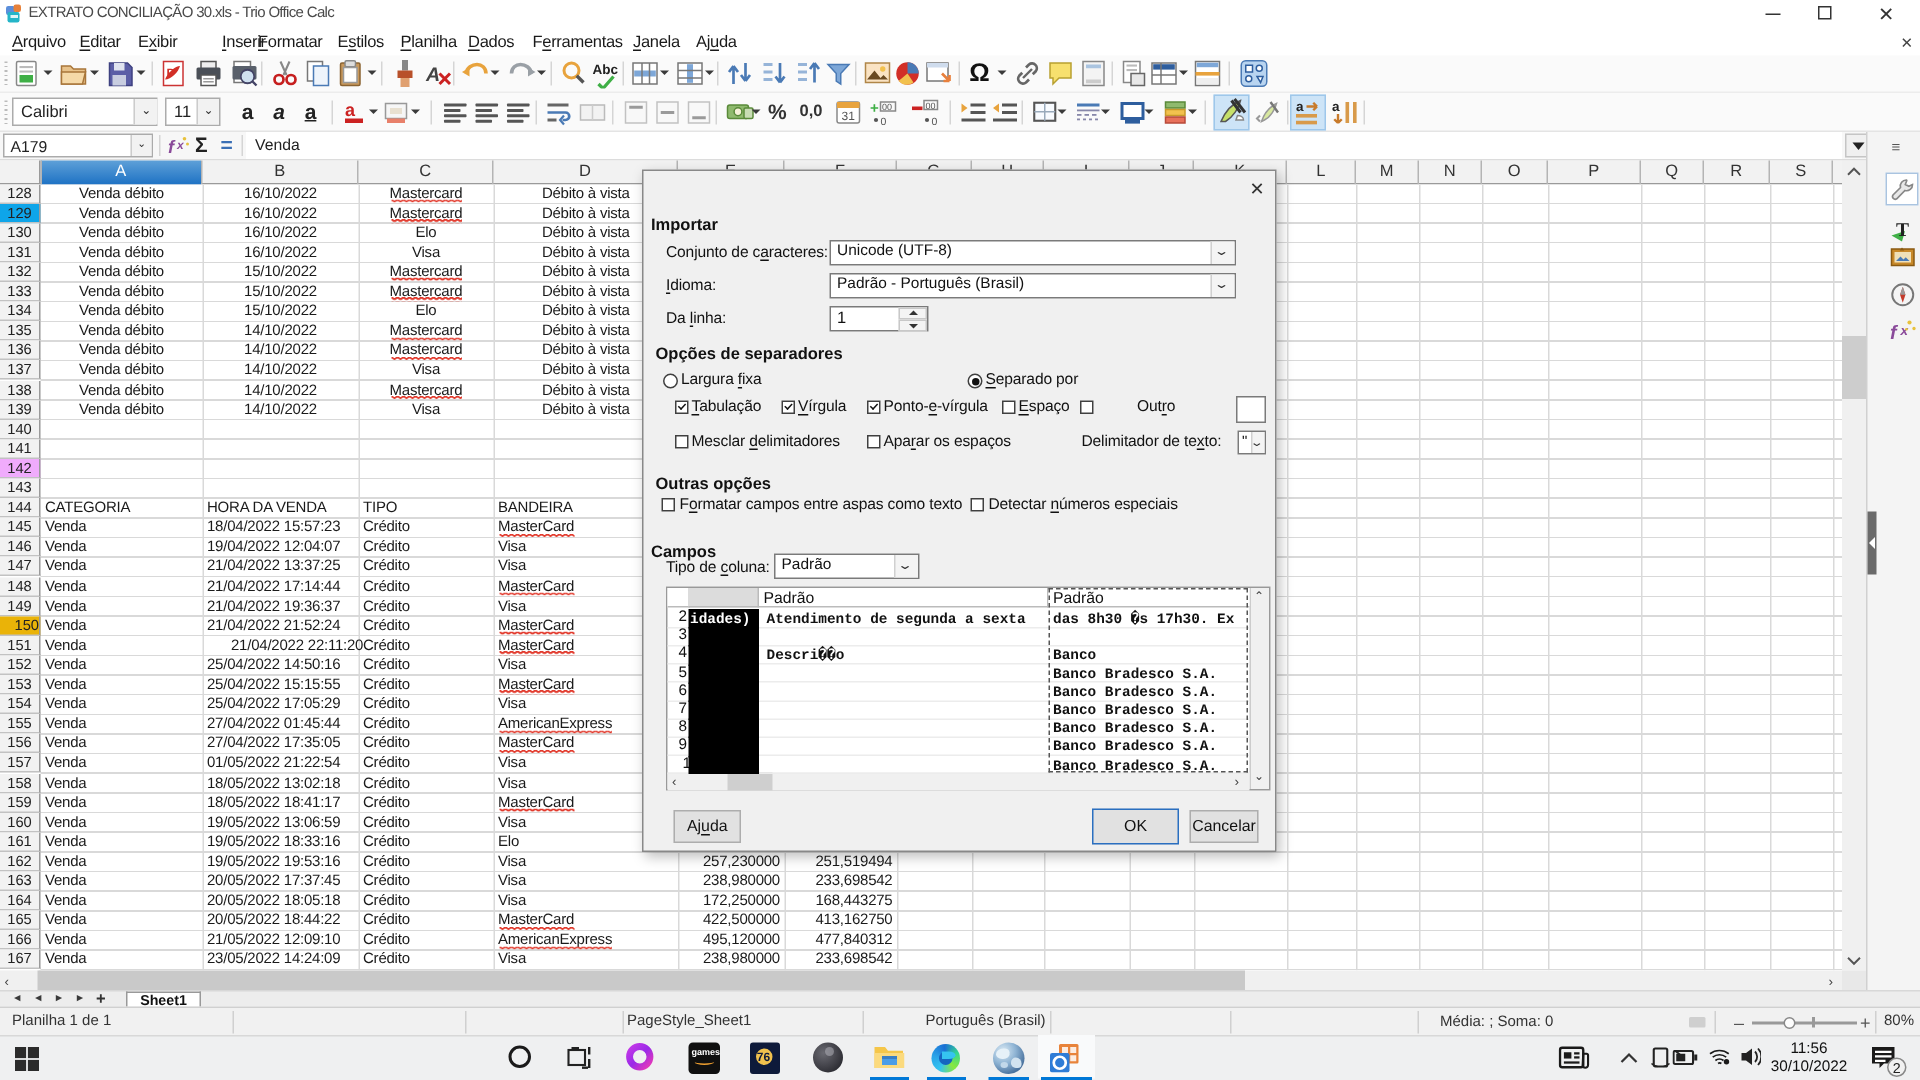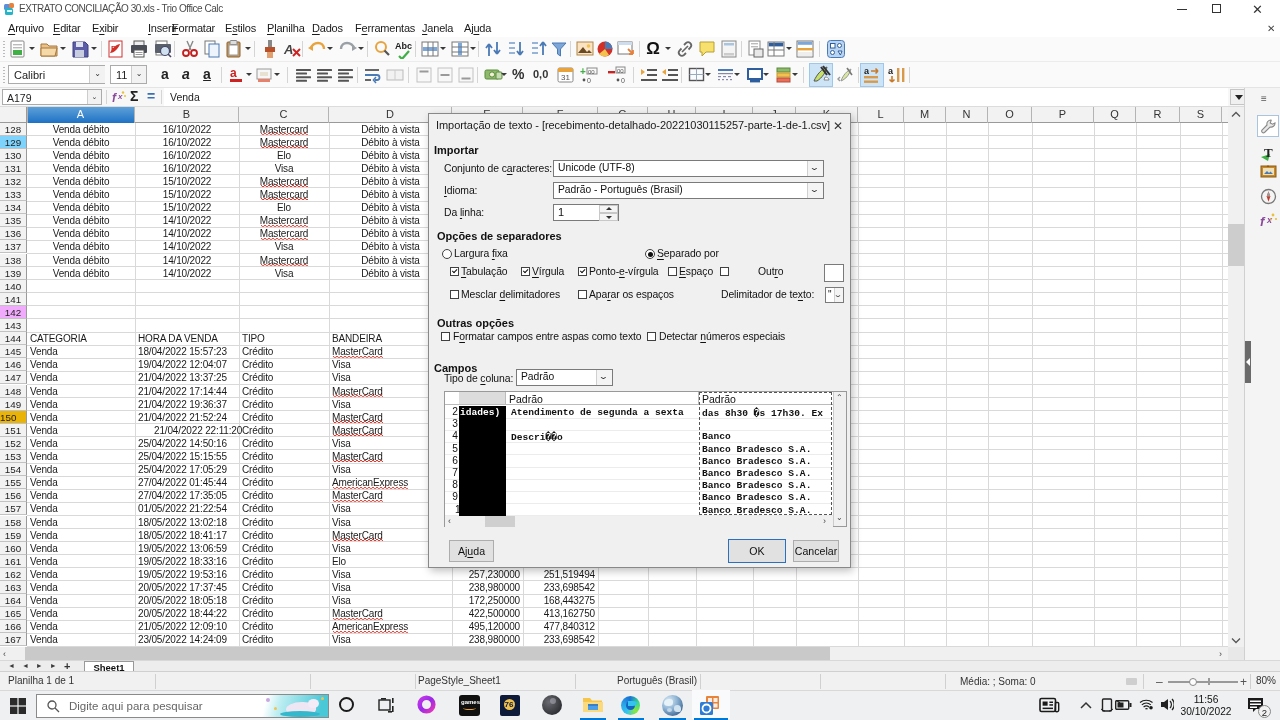--- a/index.html
+++ b/index.html
@@ -461,42 +461,42 @@
 <div class="vline" style="left:904px;top:0;height:100%"></div>
 <div class="vline" style="left:946px;top:0;height:100%"></div>
 <div class="vline" style="left:988px;top:0;height:100%"></div>
 <div class="vline" style="left:1032px;top:0;height:100%"></div>
 <div class="vline" style="left:1094px;top:0;height:100%"></div>
 <div class="vline" style="left:1136px;top:0;height:100%"></div>
 <div class="vline" style="left:1180px;top:0;height:100%"></div>
 <div class="vline" style="left:1222px;top:0;height:100%"></div>
 
 <div class="ab" style="left:0;top:0.00px;width:27px;height:13.10px;background:#f2f2f2;border-bottom:1px solid #c2c2c2;border-right:1px solid #9a9a9a;font-size:9.8px;color:#222;text-align:center;line-height:13.1px">128</div>
-<div class="ab" style="left:0;top:13.10px;width:27px;height:13.10px;background:#7dd3fc;border-bottom:1px solid #c2c2c2;border-right:1px solid #9a9a9a;font-size:9.8px;color:#222;text-align:center;line-height:13.1px">129</div>
+<div class="ab" style="left:0;top:13.10px;width:27px;height:13.10px;background:#0ea5e9;border-bottom:1px solid #c2c2c2;border-right:1px solid #9a9a9a;font-size:9.8px;color:#222;text-align:center;line-height:13.1px">129</div>
 <div class="ab" style="left:0;top:26.20px;width:27px;height:13.10px;background:#f2f2f2;border-bottom:1px solid #c2c2c2;border-right:1px solid #9a9a9a;font-size:9.8px;color:#222;text-align:center;line-height:13.1px">130</div>
 <div class="ab" style="left:0;top:39.30px;width:27px;height:13.10px;background:#f2f2f2;border-bottom:1px solid #c2c2c2;border-right:1px solid #9a9a9a;font-size:9.8px;color:#222;text-align:center;line-height:13.1px">131</div>
 <div class="ab" style="left:0;top:52.40px;width:27px;height:13.10px;background:#f2f2f2;border-bottom:1px solid #c2c2c2;border-right:1px solid #9a9a9a;font-size:9.8px;color:#222;text-align:center;line-height:13.1px">132</div>
 <div class="ab" style="left:0;top:65.50px;width:27px;height:13.10px;background:#f2f2f2;border-bottom:1px solid #c2c2c2;border-right:1px solid #9a9a9a;font-size:9.8px;color:#222;text-align:center;line-height:13.1px">133</div>
 <div class="ab" style="left:0;top:78.60px;width:27px;height:13.10px;background:#f2f2f2;border-bottom:1px solid #c2c2c2;border-right:1px solid #9a9a9a;font-size:9.8px;color:#222;text-align:center;line-height:13.1px">134</div>
 <div class="ab" style="left:0;top:91.70px;width:27px;height:13.10px;background:#f2f2f2;border-bottom:1px solid #c2c2c2;border-right:1px solid #9a9a9a;font-size:9.8px;color:#222;text-align:center;line-height:13.1px">135</div>
 <div class="ab" style="left:0;top:104.80px;width:27px;height:13.10px;background:#f2f2f2;border-bottom:1px solid #c2c2c2;border-right:1px solid #9a9a9a;font-size:9.8px;color:#222;text-align:center;line-height:13.1px">136</div>
 <div class="ab" style="left:0;top:117.90px;width:27px;height:13.10px;background:#f2f2f2;border-bottom:1px solid #c2c2c2;border-right:1px solid #9a9a9a;font-size:9.8px;color:#222;text-align:center;line-height:13.1px">137</div>
 <div class="ab" style="left:0;top:131.00px;width:27px;height:13.10px;background:#f2f2f2;border-bottom:1px solid #c2c2c2;border-right:1px solid #9a9a9a;font-size:9.8px;color:#222;text-align:center;line-height:13.1px">138</div>
 <div class="ab" style="left:0;top:144.10px;width:27px;height:13.10px;background:#f2f2f2;border-bottom:1px solid #c2c2c2;border-right:1px solid #9a9a9a;font-size:9.8px;color:#222;text-align:center;line-height:13.1px">139</div>
 <div class="ab" style="left:0;top:157.20px;width:27px;height:13.10px;background:#f2f2f2;border-bottom:1px solid #c2c2c2;border-right:1px solid #9a9a9a;font-size:9.8px;color:#222;text-align:center;line-height:13.1px">140</div>
 <div class="ab" style="left:0;top:170.30px;width:27px;height:13.10px;background:#f2f2f2;border-bottom:1px solid #c2c2c2;border-right:1px solid #9a9a9a;font-size:9.8px;color:#222;text-align:center;line-height:13.1px">141</div>
 <div class="ab" style="left:0;top:183.40px;width:27px;height:13.10px;background:#f0abfc;border-bottom:1px solid #c2c2c2;border-right:1px solid #9a9a9a;font-size:9.8px;color:#222;text-align:center;line-height:13.1px">142</div>
 <div class="ab" style="left:0;top:196.50px;width:27px;height:13.10px;background:#f2f2f2;border-bottom:1px solid #c2c2c2;border-right:1px solid #9a9a9a;font-size:9.8px;color:#222;text-align:center;line-height:13.1px">143</div>
 <div class="ab" style="left:0;top:209.60px;width:27px;height:13.10px;background:#f2f2f2;border-bottom:1px solid #c2c2c2;border-right:1px solid #9a9a9a;font-size:9.8px;color:#222;text-align:center;line-height:13.1px">144</div>
 <div class="ab" style="left:0;top:222.70px;width:27px;height:13.10px;background:#f2f2f2;border-bottom:1px solid #c2c2c2;border-right:1px solid #9a9a9a;font-size:9.8px;color:#222;text-align:center;line-height:13.1px">145</div>
 <div class="ab" style="left:0;top:235.80px;width:27px;height:13.10px;background:#f2f2f2;border-bottom:1px solid #c2c2c2;border-right:1px solid #9a9a9a;font-size:9.8px;color:#222;text-align:center;line-height:13.1px">146</div>
 <div class="ab" style="left:0;top:248.90px;width:27px;height:13.10px;background:#f2f2f2;border-bottom:1px solid #c2c2c2;border-right:1px solid #9a9a9a;font-size:9.8px;color:#222;text-align:center;line-height:13.1px">147</div>
 <div class="ab" style="left:0;top:262.00px;width:27px;height:13.10px;background:#f2f2f2;border-bottom:1px solid #c2c2c2;border-right:1px solid #9a9a9a;font-size:9.8px;color:#222;text-align:center;line-height:13.1px">148</div>
 <div class="ab" style="left:0;top:275.10px;width:27px;height:13.10px;background:#f2f2f2;border-bottom:1px solid #c2c2c2;border-right:1px solid #9a9a9a;font-size:9.8px;color:#222;text-align:center;line-height:13.1px">149</div>
-<div class="ab" style="left:0;top:288.20px;width:27px;height:13.10px;background:#eab308;border-bottom:1px solid #c2c2c2;border-right:1px solid #9a9a9a;font-size:9.8px;color:#222;text-align:left;line-height:13.1px">150</div>
+<div class="ab" style="left:0;top:288.20px;width:27px;height:13.10px;background:#eab308;border-bottom:1px solid #c2c2c2;border-right:1px solid #9a9a9a;font-size:9.8px;color:#222;text-align:right;line-height:13.1px">150</div>
 <div class="ab" style="left:0;top:301.30px;width:27px;height:13.10px;background:#f2f2f2;border-bottom:1px solid #c2c2c2;border-right:1px solid #9a9a9a;font-size:9.8px;color:#222;text-align:center;line-height:13.1px">151</div>
 <div class="ab" style="left:0;top:314.40px;width:27px;height:13.10px;background:#f2f2f2;border-bottom:1px solid #c2c2c2;border-right:1px solid #9a9a9a;font-size:9.8px;color:#222;text-align:center;line-height:13.1px">152</div>
 <div class="ab" style="left:0;top:327.50px;width:27px;height:13.10px;background:#f2f2f2;border-bottom:1px solid #c2c2c2;border-right:1px solid #9a9a9a;font-size:9.8px;color:#222;text-align:center;line-height:13.1px">153</div>
 <div class="ab" style="left:0;top:340.60px;width:27px;height:13.10px;background:#f2f2f2;border-bottom:1px solid #c2c2c2;border-right:1px solid #9a9a9a;font-size:9.8px;color:#222;text-align:center;line-height:13.1px">154</div>
 <div class="ab" style="left:0;top:353.70px;width:27px;height:13.10px;background:#f2f2f2;border-bottom:1px solid #c2c2c2;border-right:1px solid #9a9a9a;font-size:9.8px;color:#222;text-align:center;line-height:13.1px">155</div>
 <div class="ab" style="left:0;top:366.80px;width:27px;height:13.10px;background:#f2f2f2;border-bottom:1px solid #c2c2c2;border-right:1px solid #9a9a9a;font-size:9.8px;color:#222;text-align:center;line-height:13.1px">156</div>
 <div class="ab" style="left:0;top:379.90px;width:27px;height:13.10px;background:#f2f2f2;border-bottom:1px solid #c2c2c2;border-right:1px solid #9a9a9a;font-size:9.8px;color:#222;text-align:center;line-height:13.1px">157</div>
 <div class="ab" style="left:0;top:393.00px;width:27px;height:13.10px;background:#f2f2f2;border-bottom:1px solid #c2c2c2;border-right:1px solid #9a9a9a;font-size:9.8px;color:#222;text-align:center;line-height:13.1px">158</div>
 <div class="ab" style="left:0;top:406.10px;width:27px;height:13.10px;background:#f2f2f2;border-bottom:1px solid #c2c2c2;border-right:1px solid #9a9a9a;font-size:9.8px;color:#222;text-align:center;line-height:13.1px">159</div>
 <div class="ab" style="left:0;top:419.20px;width:27px;height:13.10px;background:#f2f2f2;border-bottom:1px solid #c2c2c2;border-right:1px solid #9a9a9a;font-size:9.8px;color:#222;text-align:center;line-height:13.1px">160</div>
@@ -741,35 +741,20 @@
 </div>
 <div class="ab" style="left:0;top:690px;width:1280px;height:30px;background:#eff0f1;border-top:1px solid #d8d8d8">
 <svg class="ab" style="left:10px;top:7px" width="16" height="16" viewBox="0 0 16 16">
       <g fill="#2b2b2b">
         <rect x="0" y="0" width="7.4" height="7.4"></rect>
         <rect x="8.6" y="0" width="7.4" height="7.4"></rect>
         <rect x="0" y="8.6" width="7.4" height="7.4"></rect>
         <rect x="8.6" y="8.6" width="7.4" height="7.4"></rect>
       </g>
     </svg>
-<div class="ab" style="left:36px;top:3px;width:293px;height:24px;background:#fff;border:1px solid #8a8a8a;overflow:hidden">
-<svg class="ab" style="left:10px;top:5px" width="13" height="13" viewBox="0 0 13 13">
-        <circle cx="5" cy="5" r="4" fill="none" stroke="#555" stroke-width="1.3"></circle>
-        <line x1="8" y1="8" x2="12" y2="12" stroke="#555" stroke-width="1.3"></line>
-      </svg>
-<span class="ab" style="left:32px;top:5px;font-size:11.5px;color:#666">Digite aqui para pesquisar</span>
-<div class="ab" style="left:221px;top:0;width:72px;height:24px;background:linear-gradient(105deg,#fff 12%,#bfeef2 30%,#49c8d8 85%)">
-        <span style="position:absolute;left:28px;top:7px;width:30px;height:14px;background:#efe6f4;border-radius:55% 45% 50% 50%"></span>
-        <span style="position:absolute;left:50px;top:4px;width:11px;height:9px;background:#f3ecf7;border-radius:50%"></span>
-        <span style="position:absolute;left:22px;top:16px;width:40px;height:6px;background:#35b8cc;border-radius:50%"></span>
-        <span style="position:absolute;left:8px;top:3px;width:4px;height:4px;background:#c9a7e0;border-radius:50%"></span>
-        <span style="position:absolute;left:16px;top:12px;width:3px;height:3px;background:#f0c14e;border-radius:50%"></span>
-        <span style="position:absolute;left:63px;top:2px;width:3px;height:3px;background:#f0c14e;border-radius:50%"></span>
-      </div>
-</div>
 </div>
 <div class="ab" style="left:339px;top:697px;width:15px;height:15px;border:2.2px solid #1a1a1a;border-radius:50%"></div>
 <svg class="ab" style="left:378px;top:697px" width="17" height="16" viewBox="0 0 17 16">
     <rect x="1" y="3" width="11" height="10" fill="none" stroke="#222" stroke-width="1.4"></rect>
     <rect x="14" y="1" width="1.6" height="5" fill="#222"></rect>
     <rect x="14" y="9" width="1.6" height="6" fill="#222"></rect>
     <rect x="3" y="1" width="5" height="1.6" fill="#222"></rect>
     <rect x="10" y="14" width="4" height="1.6" fill="#222"></rect>
   </svg>
 <svg class="ab" style="left:417px;top:695px" width="19" height="19" viewBox="0 0 19 19">
@@ -852,21 +837,20 @@
   </svg>
 <div class="ab" style="left:1180px;top:694px;width:52px;height:24px;text-align:center;font-size:10.2px;color:#111;line-height:12px">11:56<br>30/10/2022</div>
 <svg class="ab" style="left:1247px;top:697px" width="18" height="17" viewBox="0 0 18 17">
     <path d="M1 1h15v11H9l-3 3v-3H1z" fill="#1a1a1a"></path>
     <rect x="3" y="3.5" width="11" height="1.5" fill="#fff"></rect>
     <rect x="3" y="6.5" width="11" height="1.5" fill="#fff"></rect>
     <rect x="3" y="9.5" width="7" height="1.5" fill="#fff"></rect>
   </svg>
 <div class="ab" style="left:1258px;top:705px;width:13px;height:13px;background:#f1f1f1;border:1px solid #888;border-radius:50%;text-align:center;font-size:9.5px;color:#222;line-height:13px">2</div>
 <div class="ab" style="left:428px;top:113px;width:423px;height:455px;background:#f0f0f0;border:1px solid #888;box-shadow:2px 3px 8px rgba(0,0,0,0.25)">
-<div class="ab" style="left:7px;top:5px;font-size:11px;letter-spacing:-0.05px;color:#1a1a1a;white-space:nowrap">Importação de texto - [recebimento-detalhado-20221030115257-parte-1-de-1.csv]</div>
 <div class="ab" style="left:404px;top:5px;font-size:12px;color:#333">✕</div>
 <div class="blbl" style="left:5px;top:30px;">Importar</div>
 <div class="lbl" style="left:15px;top:49px;">Conjunto de c<u>a</u>racteres:</div>
 <div class="lbl" style="left:15px;top:71px;"><u>I</u>dioma:</div>
 <div class="lbl" style="left:15px;top:93px;">Da <u>l</u>inha:</div>
 <div class="inp" style="left:124px;top:46px;width:271px;height:17px"></div>
 <div class="ab" style="left:129px;top:48px;font-size:10.3px;color:#111;white-space:nowrap">Unicode (UTF-8)</div>
 <div class="ab" style="left:378px;top:47px;width:16px;height:15px;background:#f4f4f4;border-left:1px solid #d0d0d0"></div>
 <div class="chv" style="left:382px;top:49px;">⌄</div>
 <div class="inp" style="left:124px;top:68px;width:271px;height:17px"></div>

